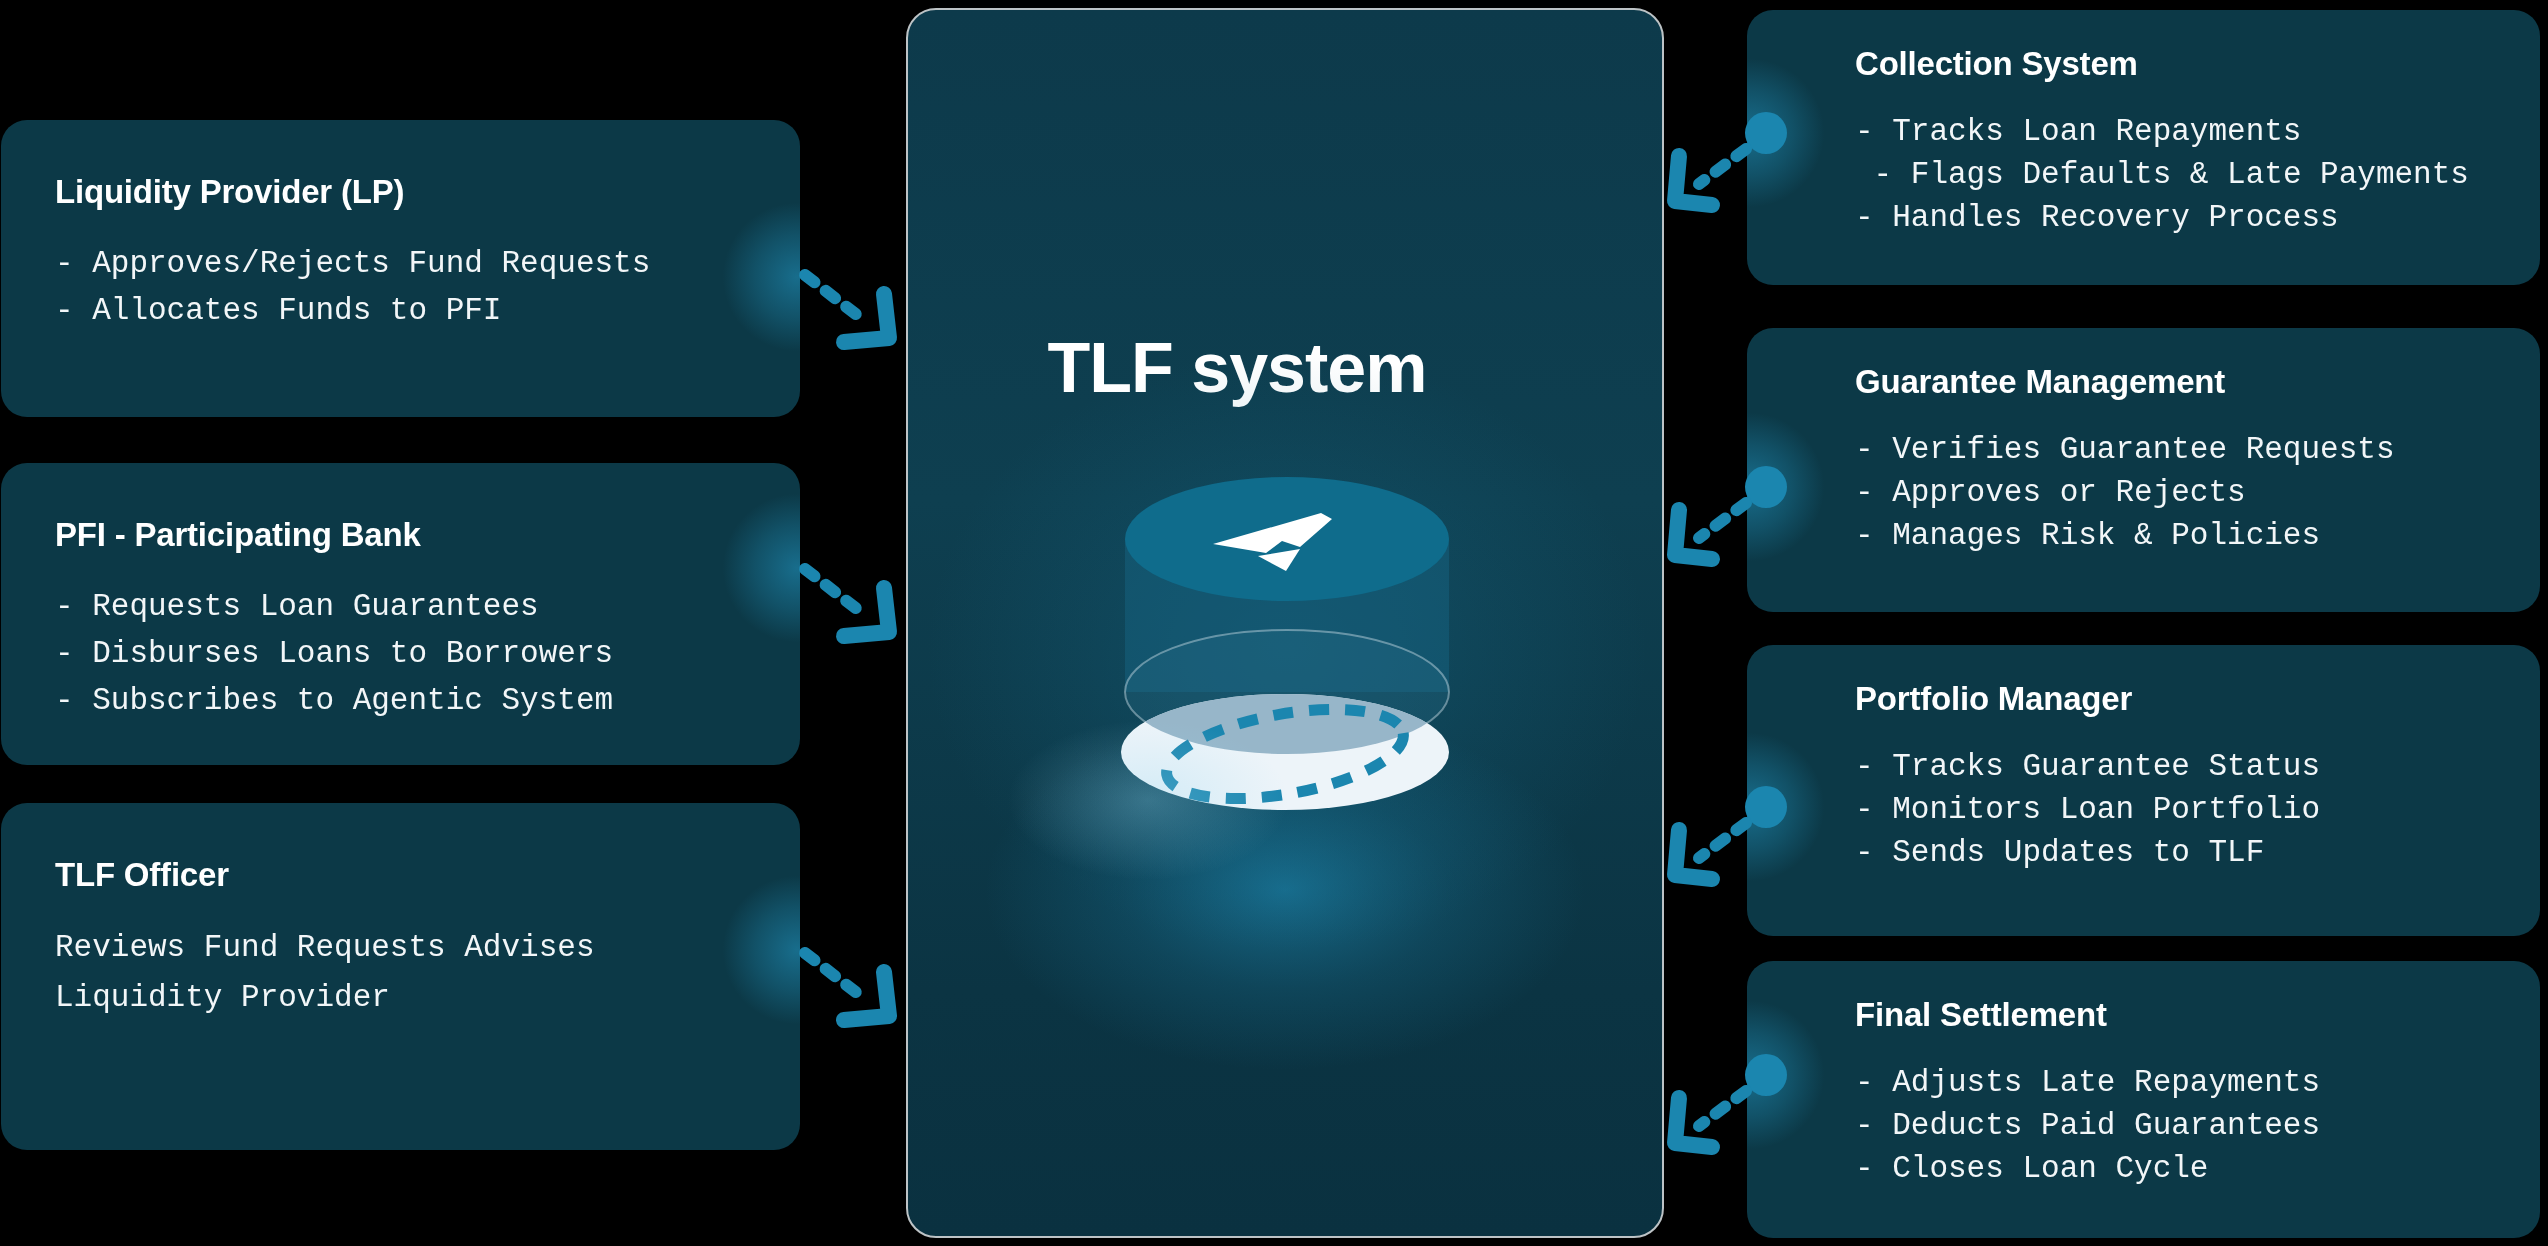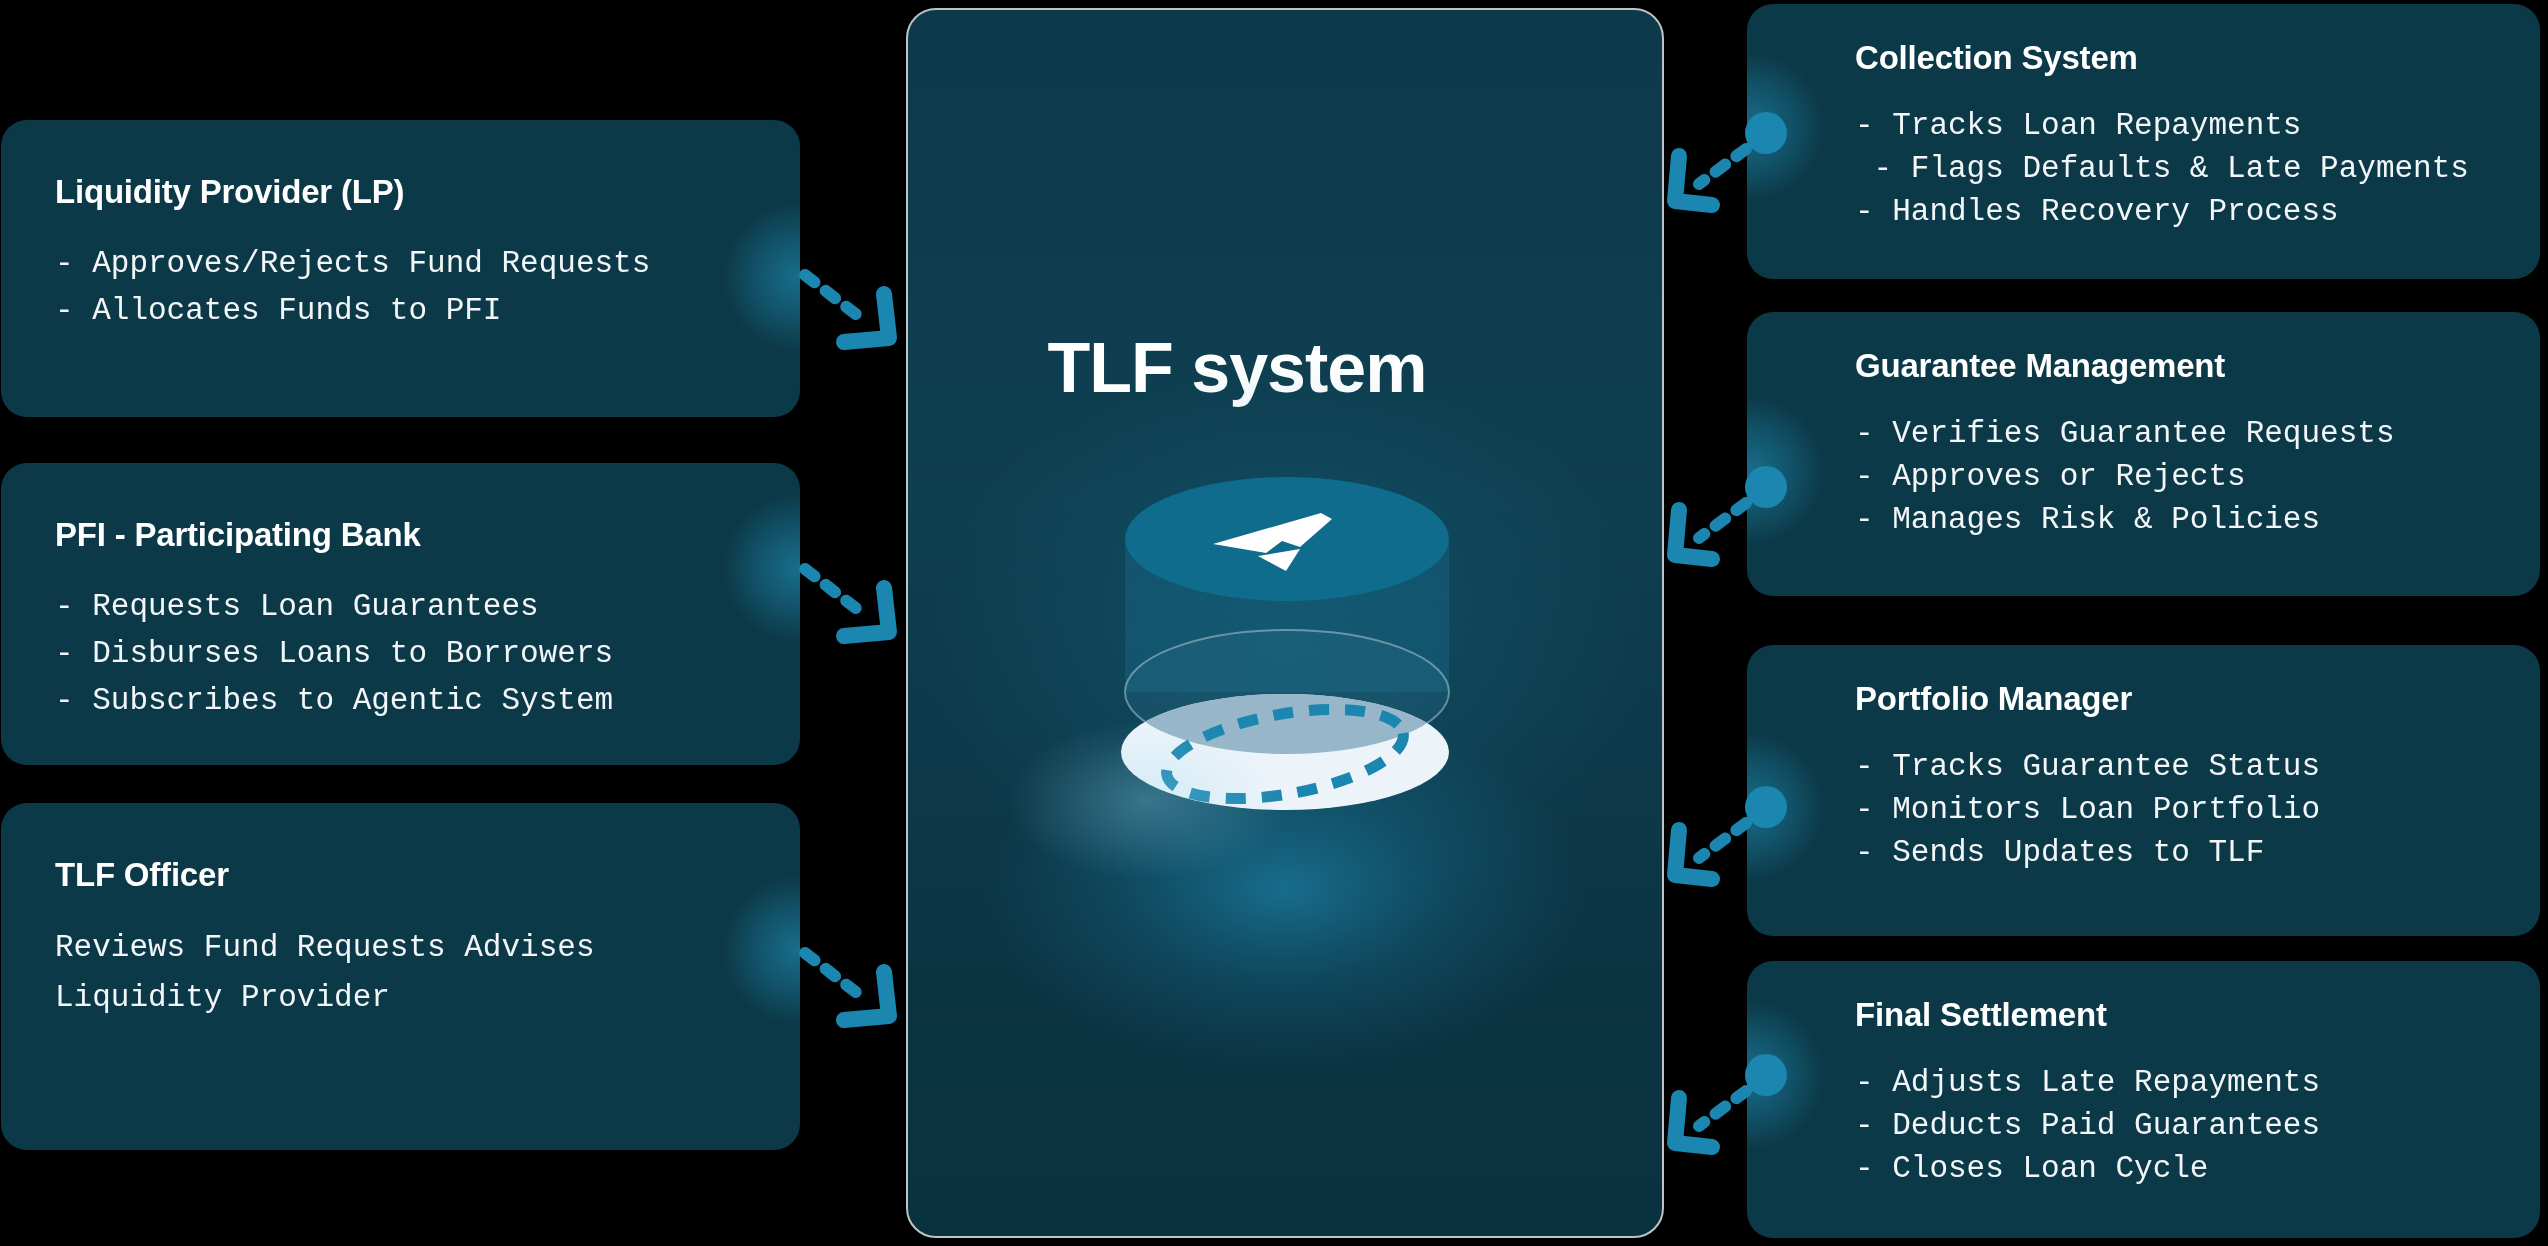--- a/index.html
+++ b/index.html
@@ -29,22 +29,22 @@
   .card-right .card-title{margin-bottom:26px;}
   .card-items{margin:0;padding:0;list-style:none;font-family:Liberation Mono, monospace;}
   .card-items li{
     font-size:31px;line-height:47px;white-space:pre-wrap;color:#f2f6f8;
   }
   .card-right .card-items li{line-height:43px;}
   .no-dash li{max-width:560px;line-height:50px;}
   #box-l1{top:120px;height:297px;}
   #box-l2{top:463px;height:302px;}
   #box-l3{top:803px;height:347px;}
-  #box-r1{top:4px;height:275px;}
-  #box-r2{top:312px;height:284px;}
+  #box-r1{top:10px;height:275px;}
+  #box-r2{top:328px;height:284px;}
   #box-r3{top:645px;height:291px;}
   #box-r4{top:961px;height:277px;}
   #box-l1 .glow{top:82px;} #box-l2 .glow{top:30px;} #box-l3 .glow{top:72px;}
   #box-r1 .glow{top:48px;} #box-r2 .glow{top:84px;}
   #box-r3 .glow{top:87px;} #box-r4 .glow{top:39px;}
   .panel{
     position:absolute;left:906px;top:8px;width:758px;height:1230px;
     border:2px solid #bdc3c6;border-radius:30px;box-sizing:border-box;
     background:linear-gradient(180deg,#0d3a4b 0%,#0e3f50 40%,#0b3443 80%,#0a3140 100%);
     overflow:hidden;

